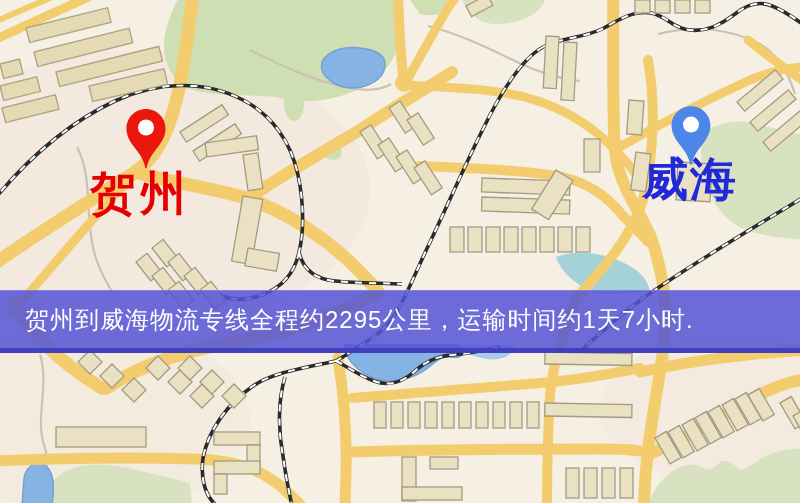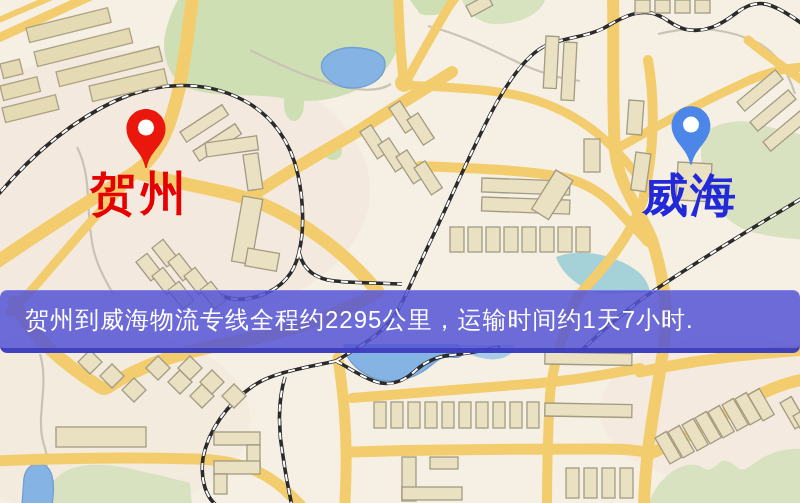--- a/index.html
+++ b/index.html
@@ -224,19 +224,19 @@
   <svg class="pin" style="left:123px;top:106px;" width="46" height="66" viewBox="0 0 40 56">
     <path d="M20,2 C10.6,2 3,9.6 3,19 C3,25.5 6.4,30.8 10.5,36 C14.2,40.7 18,45.8 19.3,52.5 C19.5,53.5 20.5,53.5 20.7,52.5 C22,45.8 25.8,40.7 29.5,36 C33.6,30.8 37,25.5 37,19 C37,9.6 29.4,2 20,2 Z" fill="#ea170d"></path>
     <circle cx="20" cy="18" r="7" fill="#ffffff"></circle>
   </svg>
   <div class="city-label" style="left: 90px; top: 174px; color: rgb(230, 0, 0);">贺州</div>
 
   <svg class="pin" style="left:667px;top:104px;" width="48" height="64" viewBox="0 0 40 56">
     <path d="M20,2 C10.6,2 3,9.6 3,19 C3,25.5 6.4,30.8 10.5,36 C14.2,40.7 18,45.8 19.3,52.5 C19.5,53.5 20.5,53.5 20.7,52.5 C22,45.8 25.8,40.7 29.5,36 C33.6,30.8 37,25.5 37,19 C37,9.6 29.4,2 20,2 Z" fill="#4c86e8"></path>
     <circle cx="20" cy="18" r="7" fill="#ffffff"></circle>
   </svg>
-  <div class="city-label" style="left: 642px; top: 176px; letter-spacing: 2px; color: rgb(34, 41, 216);">威海</div>
-
-  <div class="route-banner" style="background-color: rgba(84, 84, 213, 0.85); border-radius: 7px;">
+  <div class="city-label" style="left: 642px; top: 160px; letter-spacing: 2px; color: rgb(34, 41, 216);">威海</div>
+
+  <div class="route-banner" style="background-color: rgba(84, 84, 213, 0.85);">
     <span>贺州到威海物流专线全程约2295公里，运输时间约1天7小时.</span>
   </div>
 
 </div>
 
 </body></html>

